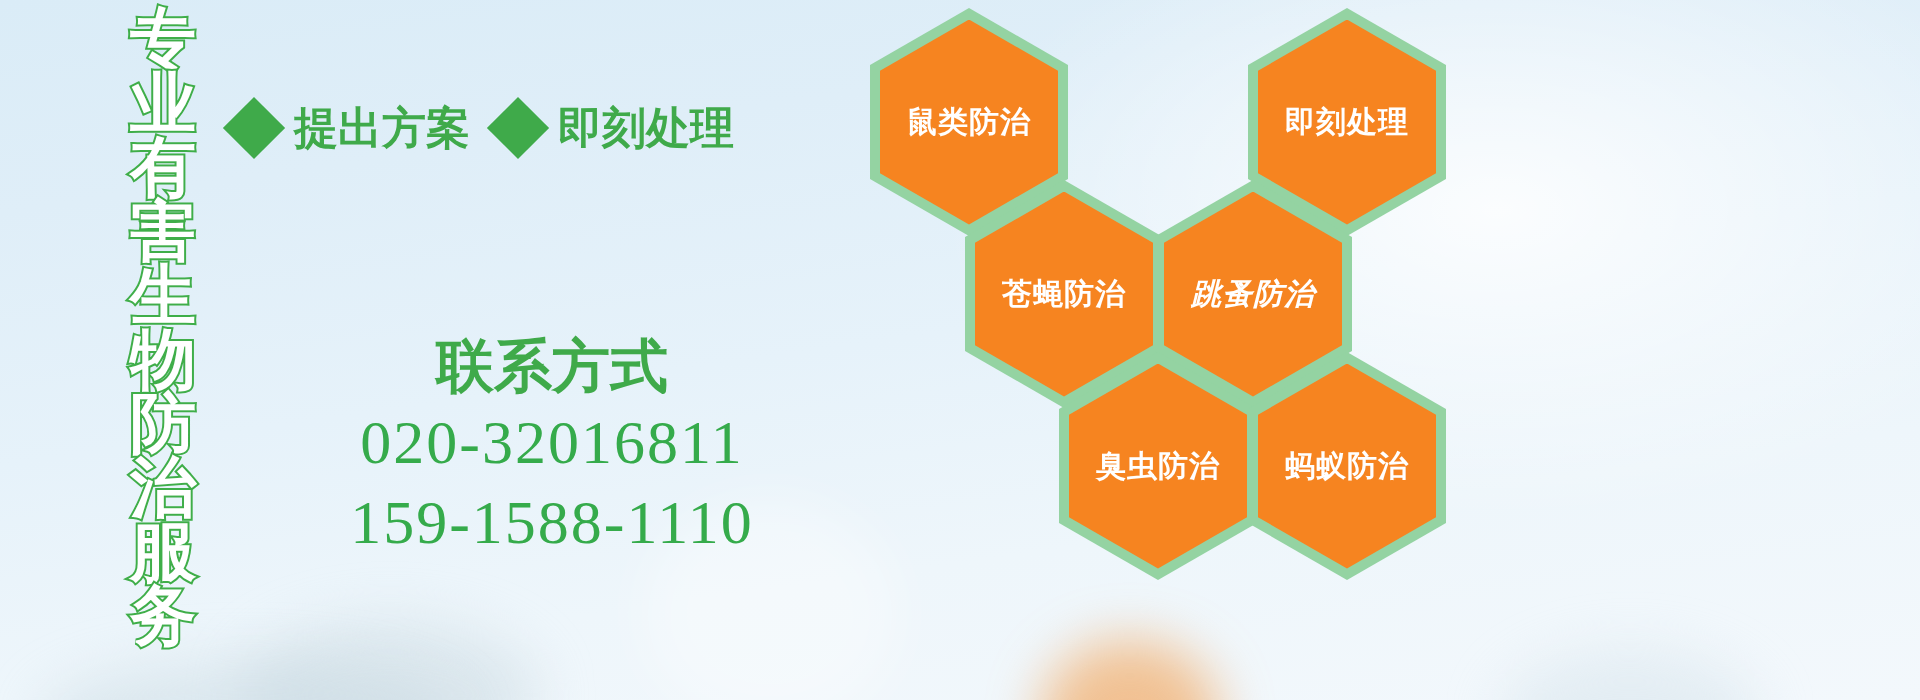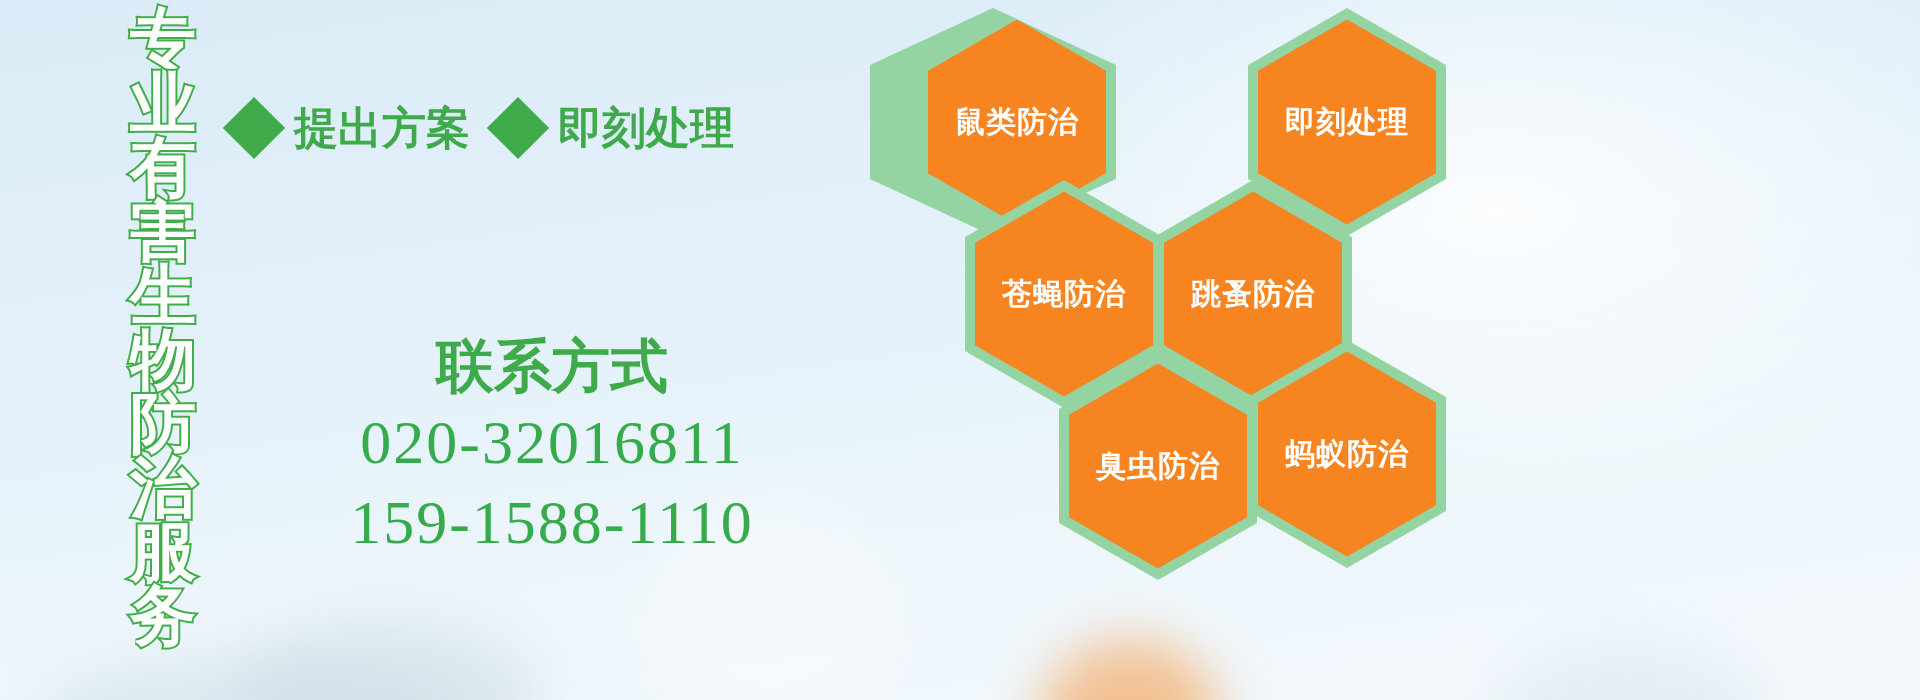--- a/index.html
+++ b/index.html
@@ -153,28 +153,28 @@
     font-size: 30px;
     line-height: 34px;
     font-weight: 700;
     color: #ffffff;
     white-space: nowrap;
     letter-spacing: 1px;
     font-family: "DejaVu Sans", "Liberation Sans", sans-serif;
   }
 
   
-  .hex.r1c1 { left: 14px;  top: 8px; padding-left: 48px; }
+  .hex.r1c1 { left: 14px;  top: 8px; }
   .hex.r1c2 { left: 203px; top: 8px; }
   .hex.r1c3 { left: 392px; top: 8px; }
   .hex.r2c1 { left: 109px; top: 180px; }
-  .hex.r2c2 { left: 298px; top: 180px; }
+  .hex.r2c2 { left: 298px; top: 180px; font-style: italic; }
   .hex.r3c1 { left: 14px;  top: 352px; }
   .hex.r3c2 { left: 203px; top: 352px; }
-  .hex.r3c3 { left: 392px; top: 340px; }
+  .hex.r3c3 { left: 392px; top: 352px; }
 </style>
 </head>
 <body>
 
 <div id="banner">
 
   <span class="blob blob-a"></span>
   <span class="blob blob-b"></span>
   <span class="blob blob-c"></span>
   <span class="blob blob-d"></span>

